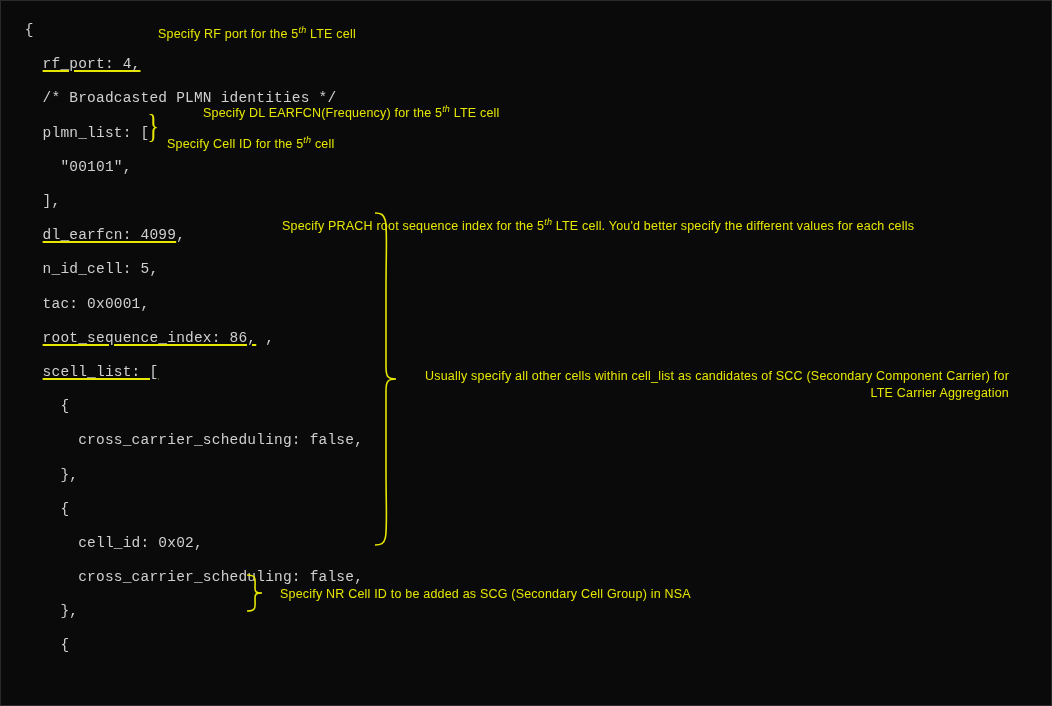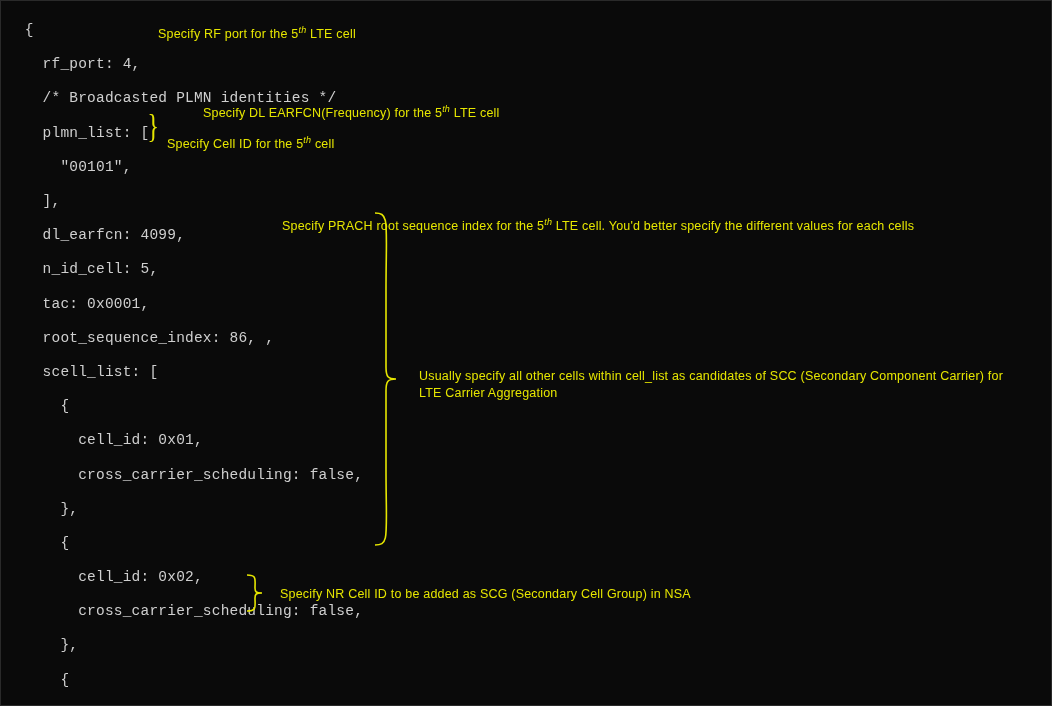--- a/index.html
+++ b/index.html
@@ -9,21 +9,21 @@
     font-size: 14.5px;
     color: #cfcfcf;
     letter-spacing: 0.2px;
     line-height: 17.1px;
     position: relative;
     padding: 0;
     border: 1px solid #2a2a2a;
   }
   .code-area { position: absolute; top: 4px; left: 6px; white-space: pre; }
   .line { display: block; }
-  .ul { text-decoration-color: #e6e600; text-decoration-thickness: 1.5px; text-underline-offset: 2px; }
+  .ul { text-decoration: underline; text-decoration-color: #e6e600; text-decoration-thickness: 1.5px; text-underline-offset: 2px; }
   .ann {
     position: absolute;
     color: #e6e600;
     font-family: Verdana, Arial, sans-serif;
     font-size: 12.5px;
     white-space: nowrap;
   }
   .ann sup { font-size: 9px; font-style: italic; }
   .ann-multi {
     position: absolute;
@@ -52,21 +52,20 @@
 <span class="line">    /* Broadcasted PLMN identities */</span>
 <span class="line">    plmn_list: [</span>
 <span class="line">      "00101",</span>
 <span class="line">    ],</span>
 <span class="line"><span>    </span><span class="ul">dl_earfcn: 4099</span><span>,</span></span>
 <span class="line">    n_id_cell: 5,</span>
 <span class="line">    tac: 0x0001,</span>
 <span class="line"><span>    </span><span class="ul">root_sequence_index: 86,</span><span> ,</span></span>
 <span class="line"><span>    </span><span class="ul">scell_list: [</span></span>
 <span class="line">      {</span>
-<span class="line">        cell_id: 0x01,</span>
 <span class="line">        cross_carrier_scheduling: false,</span>
 <span class="line">      },</span>
 <span class="line">      {</span>
 <span class="line">        cell_id: 0x02,</span>
 <span class="line">        cross_carrier_scheduling: false,</span>
 <span class="line">      },</span>
 <span class="line">      {</span>
 
 
 
@@ -90,18 +89,18 @@
 <div class="ann" style="top:100px; left:202px;"><span>Specify DL EARFCN(Frequency) for the 5</span><sup>th</sup><span> LTE cell</span></div>
 
 <div class="brk-small" style="top:116px; left:144px;">}</div>
 <div class="ann" style="top:131px; left:166px;"><span>Specify Cell ID for the 5</span><sup>th</sup><span> cell</span></div>
 
 <div class="ann" style="top:175px; left:281px;margin-top:38px;"><span>Specify PRACH root sequence index for the 5</span><sup>th</sup><span> LTE cell. You'd better specify the different values for each cells</span></div>
 
 <svg class="brace" style="top:211px; left:373px;" width="40" height="335">
   <path d="M 1 1 C 16 1, 12 10, 12 80 L 12 155 C 12 165, 14 167, 22 167 C 14 167, 12 169, 12 179 L 12 255 C 12 325, 16 333, 1 333"></path>
 </svg>
-<div class="ann-multi" style="top:367px; left:418px;">Usually specify all other cells within cell_list as candidates of SCC (Secondary Component Carrier) for LTE Carrier Aggregation</div>
+<div class="ann-multi" style="top:367px; left:418px;text-align:right;">Usually specify all other cells within cell_list as candidates of SCC (Secondary Component Carrier) for LTE Carrier Aggregation</div>
 
 <svg class="brace" style="top:573px; left:245px;" width="30" height="40">
   <path d="M 1 1 C 11 1, 9 5, 9 14 C 9 18, 10 19, 16 19 C 10 19, 9 20, 9 24 C 9 33, 11 37, 1 37"></path>
 </svg>
 <div class="ann" style="top:585px; left:279px;">Specify NR Cell ID to be added as SCG (Secondary Cell Group) in NSA</div>
 
 </body></html>

